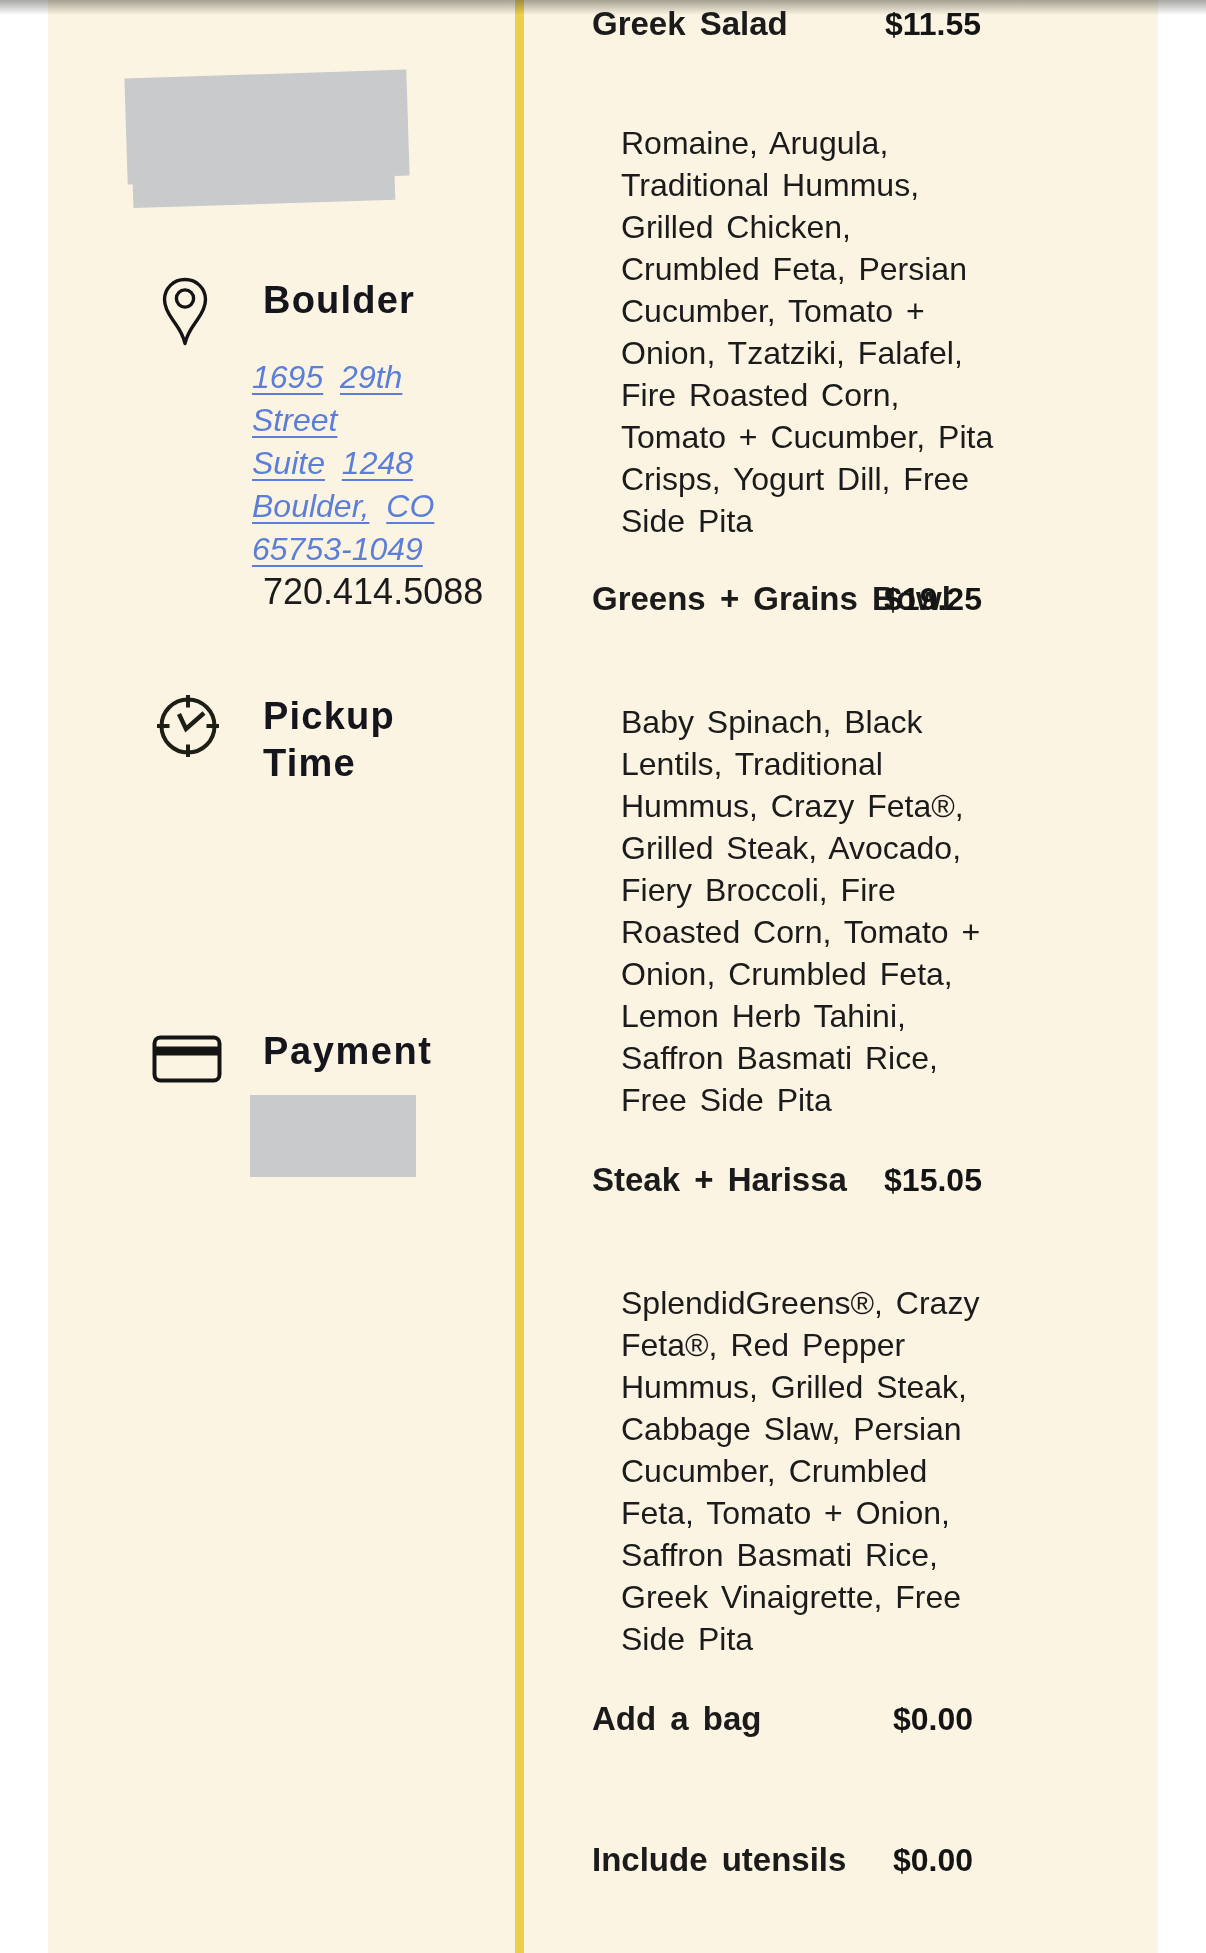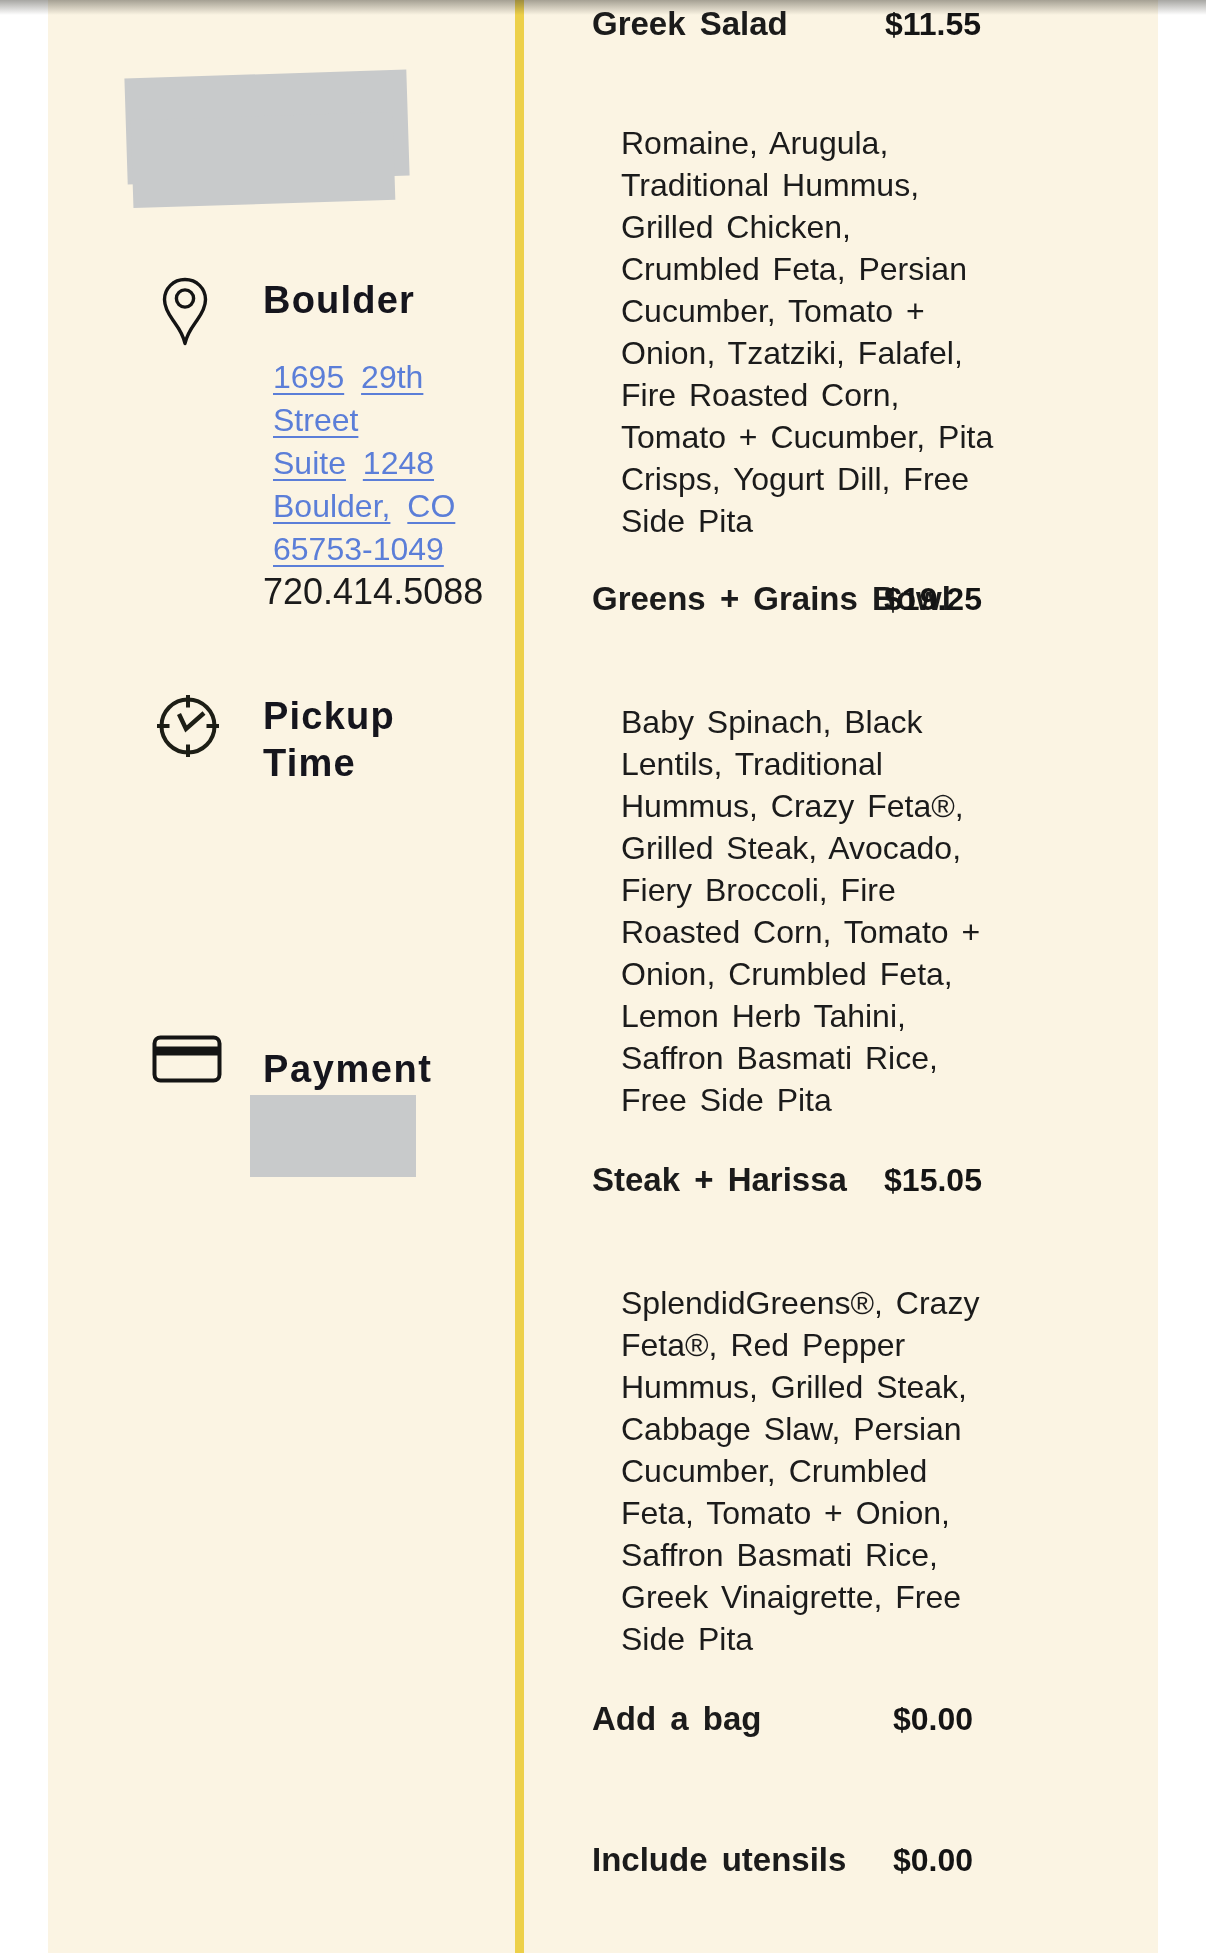--- a/index.html
+++ b/index.html
@@ -18,24 +18,24 @@
   .pay-redact { left:202px; top:1095px; width:166px; height:82px; }
 
   .icon { position:absolute; }
   .pin-icon   { left:112px; top:276px; }
   .clock-icon { left:108px; top:694px; }
   .card-icon  { left:104px; top:1035px; }
 
   .h { position:absolute; left:215px; font-weight:bold; font-size:38px; letter-spacing:1.2px; color:#15151d; }
   .h-loc { top:279px; }
   .h-pickup { top:693px; line-height:47px; white-space:pre-line; }
-  .h-pay { top:1030px; letter-spacing:1.6px;margin-top:18px; }
+  .h-pay { top:1030px; letter-spacing:1.6px; }
 
-  .addr-block { position:absolute; left:225px; top:356px; font-size:32px; line-height:43px;
-    color:#5B7ED8; word-spacing:8px; }
+  .addr-block { position:absolute; left:204px; top:356px; font-size:32px; line-height:43px;
+    color:#5B7ED8; word-spacing:8px;font-style:italic; }
   .addr-line { cursor:pointer; }
   .addr-line .u { text-decoration:underline; text-decoration-thickness:2px; text-underline-offset:5px; }
   .phone { position:absolute; left:215px; top:571px; font-size:36px; color:#1b1b1b; }
 
   .datetime { position:absolute; left:215px; top:820px; font-size:32px; line-height:43px;
     white-space:pre-line; word-spacing:5px; color:#1b1b1b; }
 
   .divider { position:absolute; left:467px; top:0; width:9px; height:1953px; background:#EDD049; }
 
   .item-name { position:absolute; left:544px; font-size:33px; word-spacing:5px; color:#1b1b1b;font-weight:bold; }

